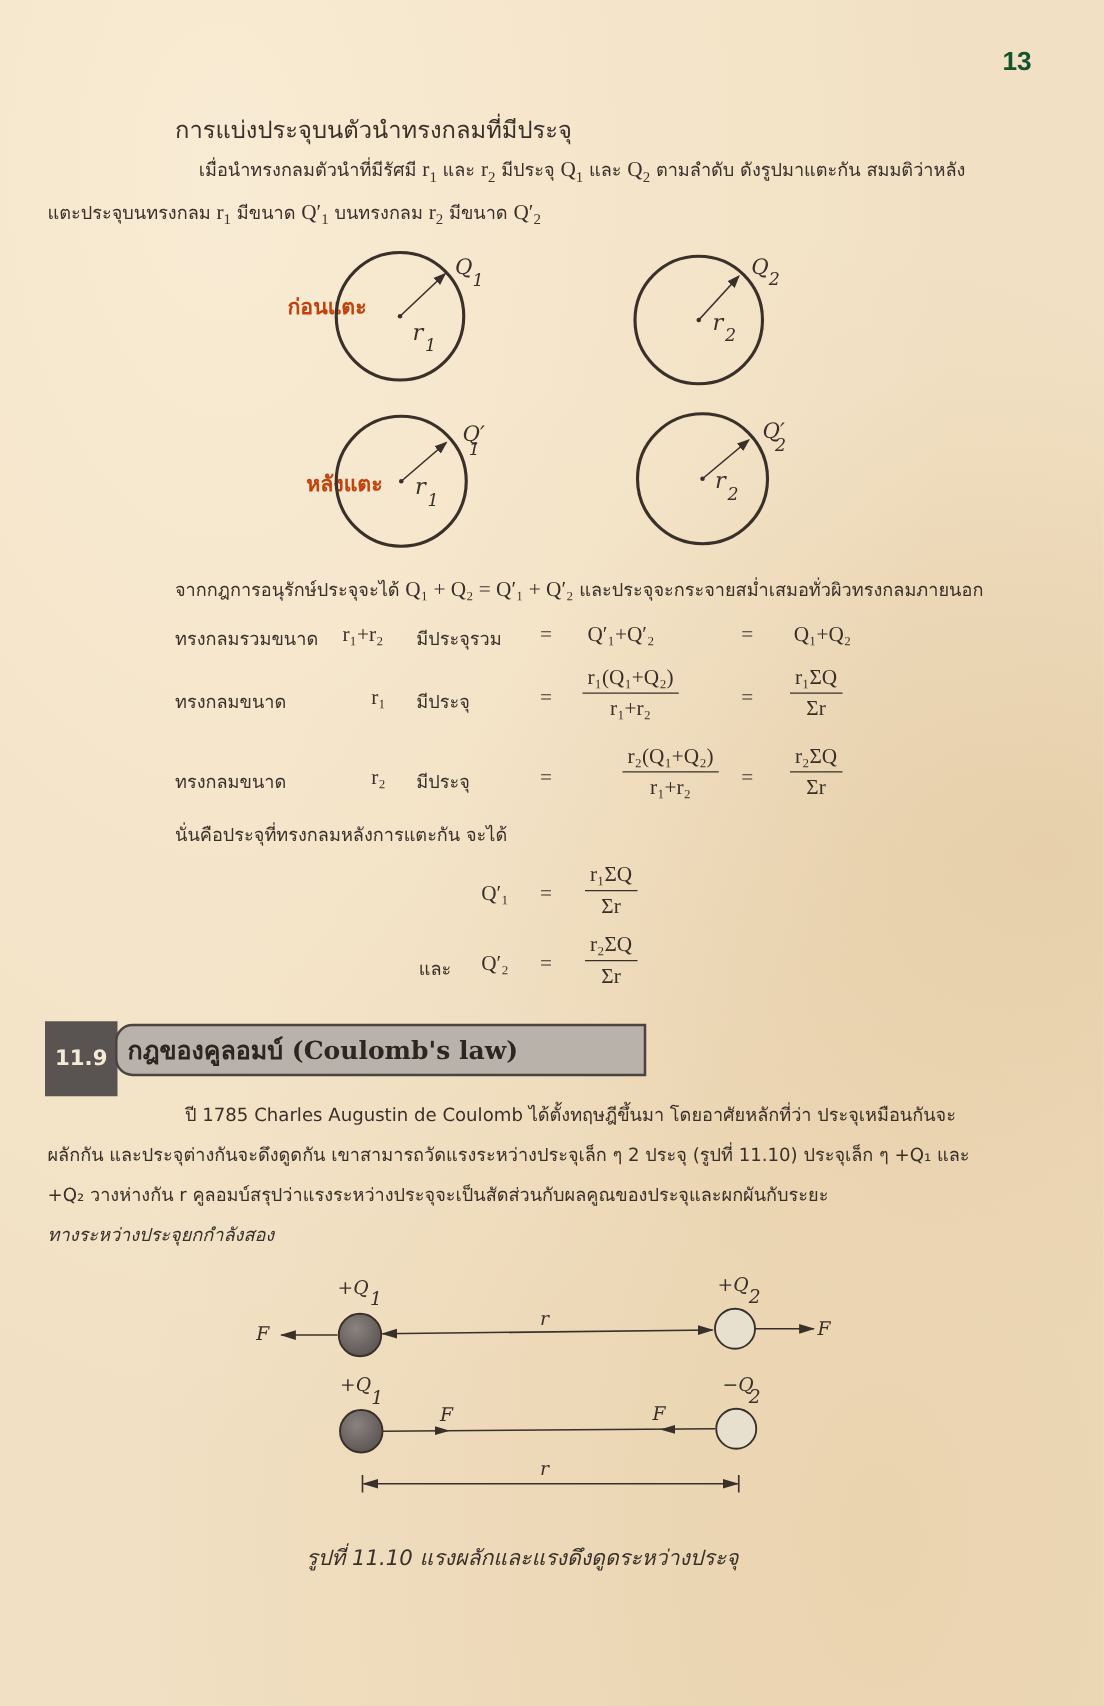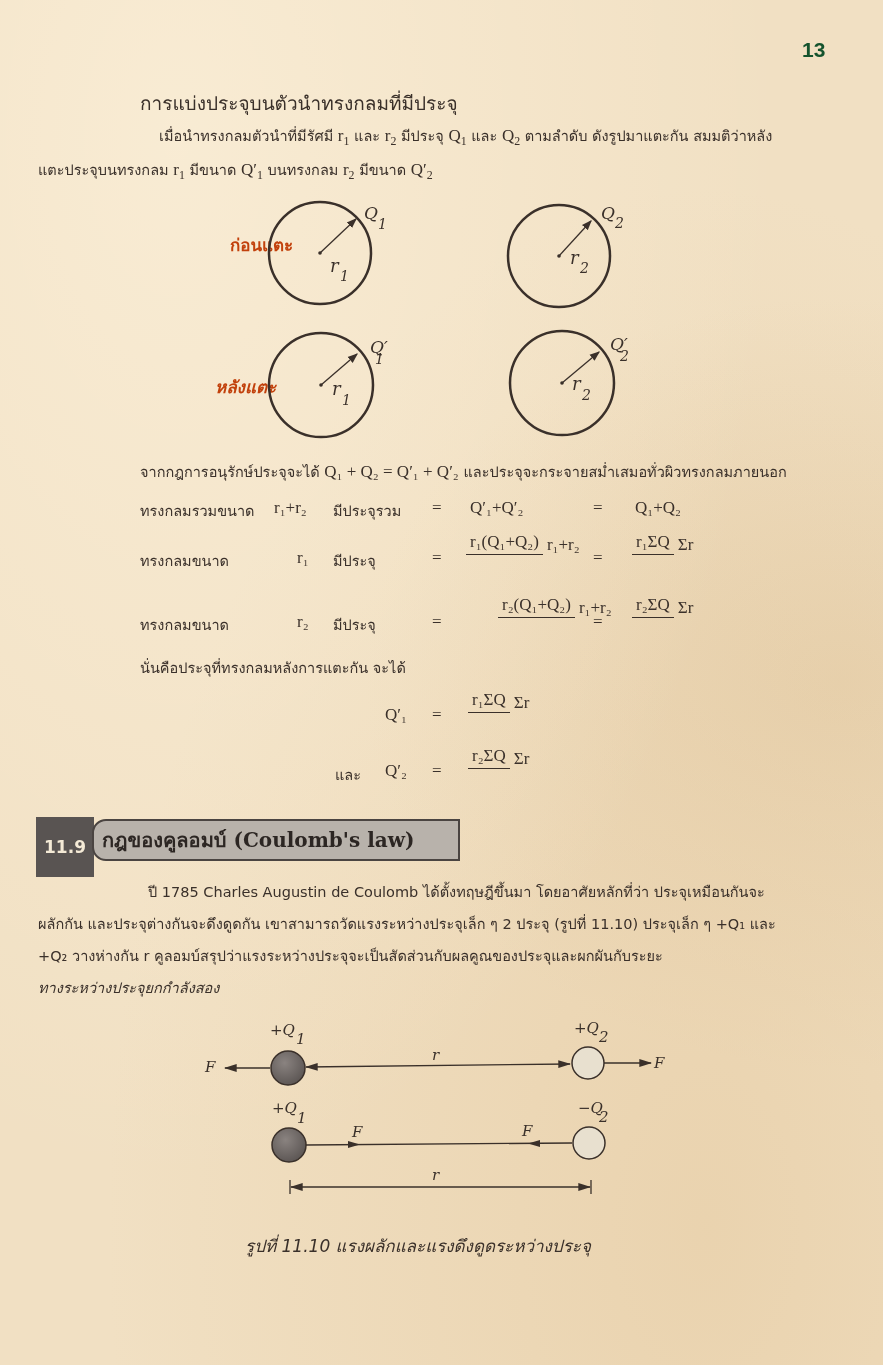--- a/index.html
+++ b/index.html
@@ -13,29 +13,29 @@
     font-family: "DejaVu Serif", serif;
     color: #3a302a;
   }
   .abs { position: absolute; }
   .page-num { left: 802px; top: 38px; font-family: "Liberation Sans", sans-serif; font-weight: bold; font-size: 21px; color: #14532d; }
   .heading { left: 140px; top: 88px; font-family: "DejaVu Sans", sans-serif; font-size: 19px; color: #3a302a; }
   .para { font-family: "DejaVu Sans", sans-serif; font-size: 14.5px; color: #3a302a; white-space: nowrap; }
   .serif { font-family: "Liberation Serif", serif; font-size: 17px; }
   sub, sup { font-size: 0.7em; }
   .math { font-family: "Liberation Serif", serif; font-size: 17px; color: #3a302a; white-space: nowrap; }
-  .frac { display: inline-flex; flex-direction: row; align-items: center; vertical-align: middle; }
+  .frac { display: inline-flex; flex-direction: column; align-items: center; vertical-align: middle; }
   .frac .num { padding: 0 4px 2px 4px; border-bottom: 1px solid #3a302a; }
   .frac .den { padding: 2px 4px 0 4px; }
   .diag-label { font-family: "DejaVu Sans", sans-serif; font-size: 17px; font-weight: bold; color: #c2410c; margin-left: 48px; }
   .section-box { left: 36px; top: 817px; width: 426px; height: 48px; }
   .section-num { position: absolute; left: 0; top: 0; width: 58px; height: 60px; background: #595452;
       color: #f4ead6; font-family: "DejaVu Sans", sans-serif; font-weight: bold; font-size: 17px;
       display: flex; align-items: center; justify-content: center; }
-  .section-title-box { position: absolute; left: 56px; top: 2px; width: 368px; height: 42px; background: #b8b2ab;
+  .section-title-box { position: absolute; left: 56px; top: 2px; width: 425px; height: 42px; background: #b8b2ab;
       border: 2px solid #4a4441; border-radius: 14px 0 0 14px; display: flex; align-items: center; padding-left: 8px; box-sizing: border-box; }
   .section-title { font-family: "DejaVu Serif", serif; font-weight: bold; font-size: 20px; color: #2c2623; white-space: nowrap; }
   .caption { left: 245px; top: 1232px; font-family: "DejaVu Sans", sans-serif; font-style: italic; font-size: 17px; color: #3a302a; }
   svg text { font-family: "DejaVu Serif", serif; font-style: italic; fill: #3a302a; }
 </style>
 </head>
 <body>
 
 <div class="abs page-num">13</div>
 
@@ -58,21 +58,21 @@
   <span class="serif"><span>r</span><sub>1</sub></span>
   <span>มีขนาด</span>
   <span class="serif"><span>Q′</span><sub>1</sub></span>
   <span>บนทรงกลม</span>
   <span class="serif"><span>r</span><sub>2</sub></span>
   <span>มีขนาด</span>
   <span class="serif"><span>Q′</span><sub>2</sub></span>
 </div>
 
 <div class="abs diag-label" style="left:182px; top:231px;">ก่อนแตะ</div>
-<div class="abs diag-label" style="left:167px; top:373px;font-style:italic;">หลังแตะ</div>
+<div class="abs diag-label" style="left:197px; top:373px;">หลังแตะ</div>
 
 <svg class="abs" style="left:0; top:0;" width="883" height="450">
   <defs>
     <marker id="arrowhead" markerWidth="8" markerHeight="8" refX="7" refY="4" orient="auto">
       <path d="M0,1 L8,4 L0,7 Z" fill="#3a302a"></path>
     </marker>
   </defs>
 
   <g>
     <circle cx="320" cy="253" r="51" fill="none" stroke="#3a302a" stroke-width="2.5"></circle>

